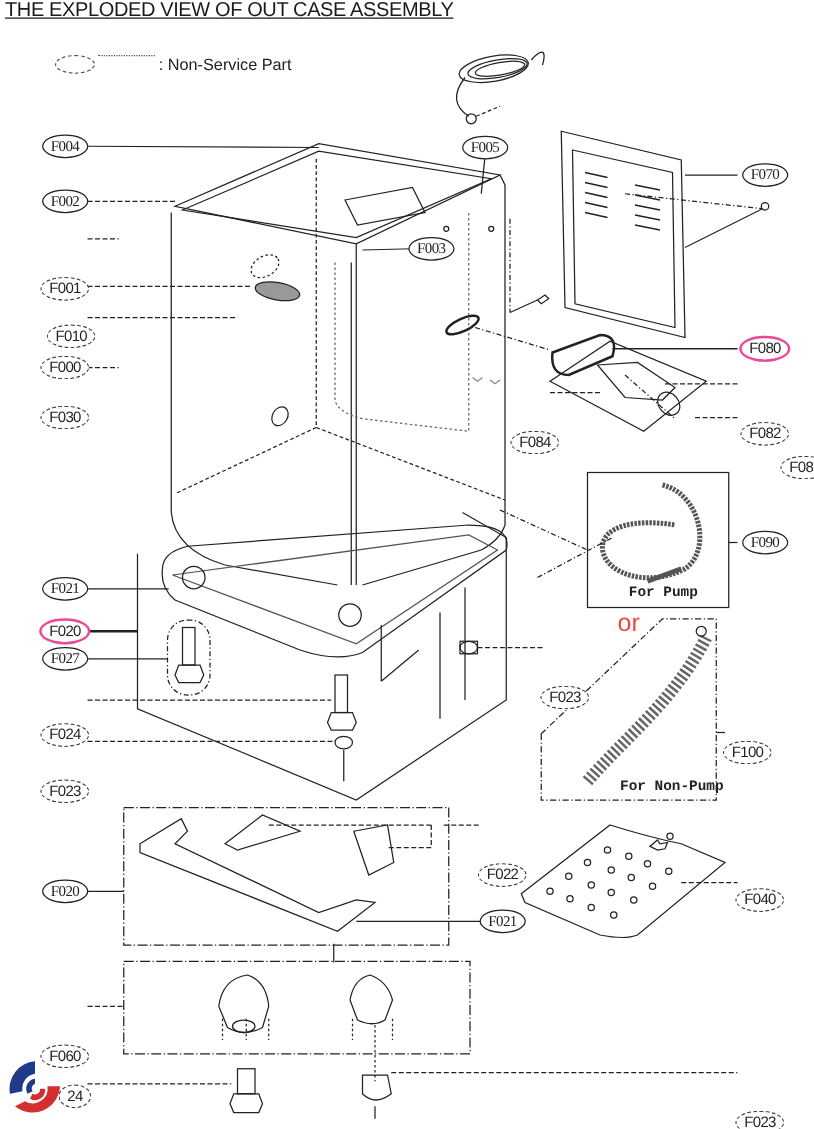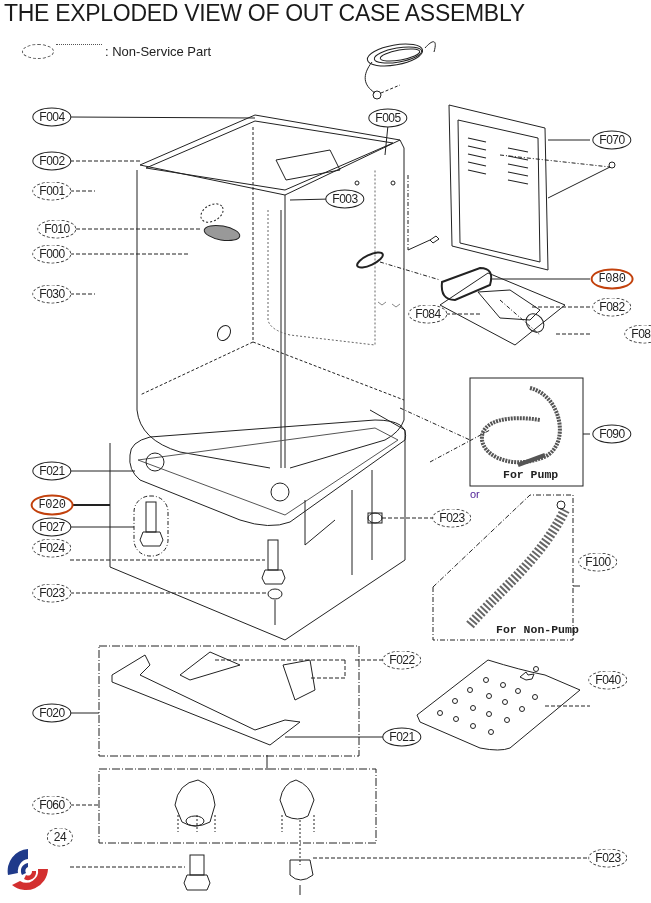--- a/index.html
+++ b/index.html
@@ -1,27 +1,27 @@
 <!DOCTYPE html>
 <html><head>
 <meta charset="utf-8">
 <style>
   html, body { margin: 0; padding: 0; background: #ffffff; }
   body { width: 651px; height: 903px; position: relative; overflow: hidden; font-family: "Liberation Sans", sans-serif; color: #222; }
-  .title { position: absolute; left: 4px; top: 0px; font-size: 23px; letter-spacing: -0.3px; color: #1a1a1a; font-family: "Liberation Sans", sans-serif; white-space: nowrap; }
-  .legend { position: absolute; left: 22px; top: 44px; display: flex; align-items: flex-start; font-size: 13px; color: #222; }
+  .title { position: absolute; left: 4px; top: 0px; font-size: 16px; letter-spacing: -0.3px; color: #1a1a1a; font-family: "Liberation Sans", sans-serif; white-space: nowrap; text-decoration: underline; }
+  .legend { position: absolute; left: 44px; top: 44px; display: flex; align-items: flex-start; font-size: 13px; color: #222; }
   .legend .oval { width: 30px; height: 13px; border: 1px dashed #555; border-radius: 50%; }
   .legend .dots { width: 46px; border-top: 1px dotted #555; margin: 0 3px 0 2px; }
   svg.drawing { position: absolute; left: 0; top: 0; }
   .lbl { position: absolute; height: 17px; padding: 0 6px; border-radius: 50%; font-size: 12px; line-height: 17px; text-align: center; font-family: "Liberation Sans", sans-serif; color: #222; background: #fff; transform: translate(-50%, -50%); white-space: nowrap; letter-spacing: -0.5px; }
-  .lbl.solid { border: 1px solid #222; }
-  .lbl.dashed { border: 1px dashed #444; }
-  .lbl.bold { border: 2px solid #c2410c; font-family: Liberation Mono, monospace; }
+  .lbl.solid { border: 1px solid #222; font-family: Liberation Serif, serif; }
+  .lbl.dashed { border: 1px dashed #444; margin-top: 40px; }
+  .lbl.bold { border: 2px solid #ec4899; }
   .caption { position: absolute; font-weight: bold; font-size: 11.5px; color: #222; font-family: Liberation Mono, monospace; }
-  .or { position: absolute; font-size: 11px; color: #4c1d95; }
+  .or { position: absolute; font-size: 20px; color: #ef4444; margin-left: 24px; }
   .logo { position: absolute; left: 4px; top: 845px; width: 48px; height: 52px; }
 </style>
 </head>
 <body>
 
 <div class="title">THE EXPLODED VIEW OF OUT CASE ASSEMBLY</div>
 
 <div class="legend">
   <span class="oval"></span>
   <span class="dots"></span>

